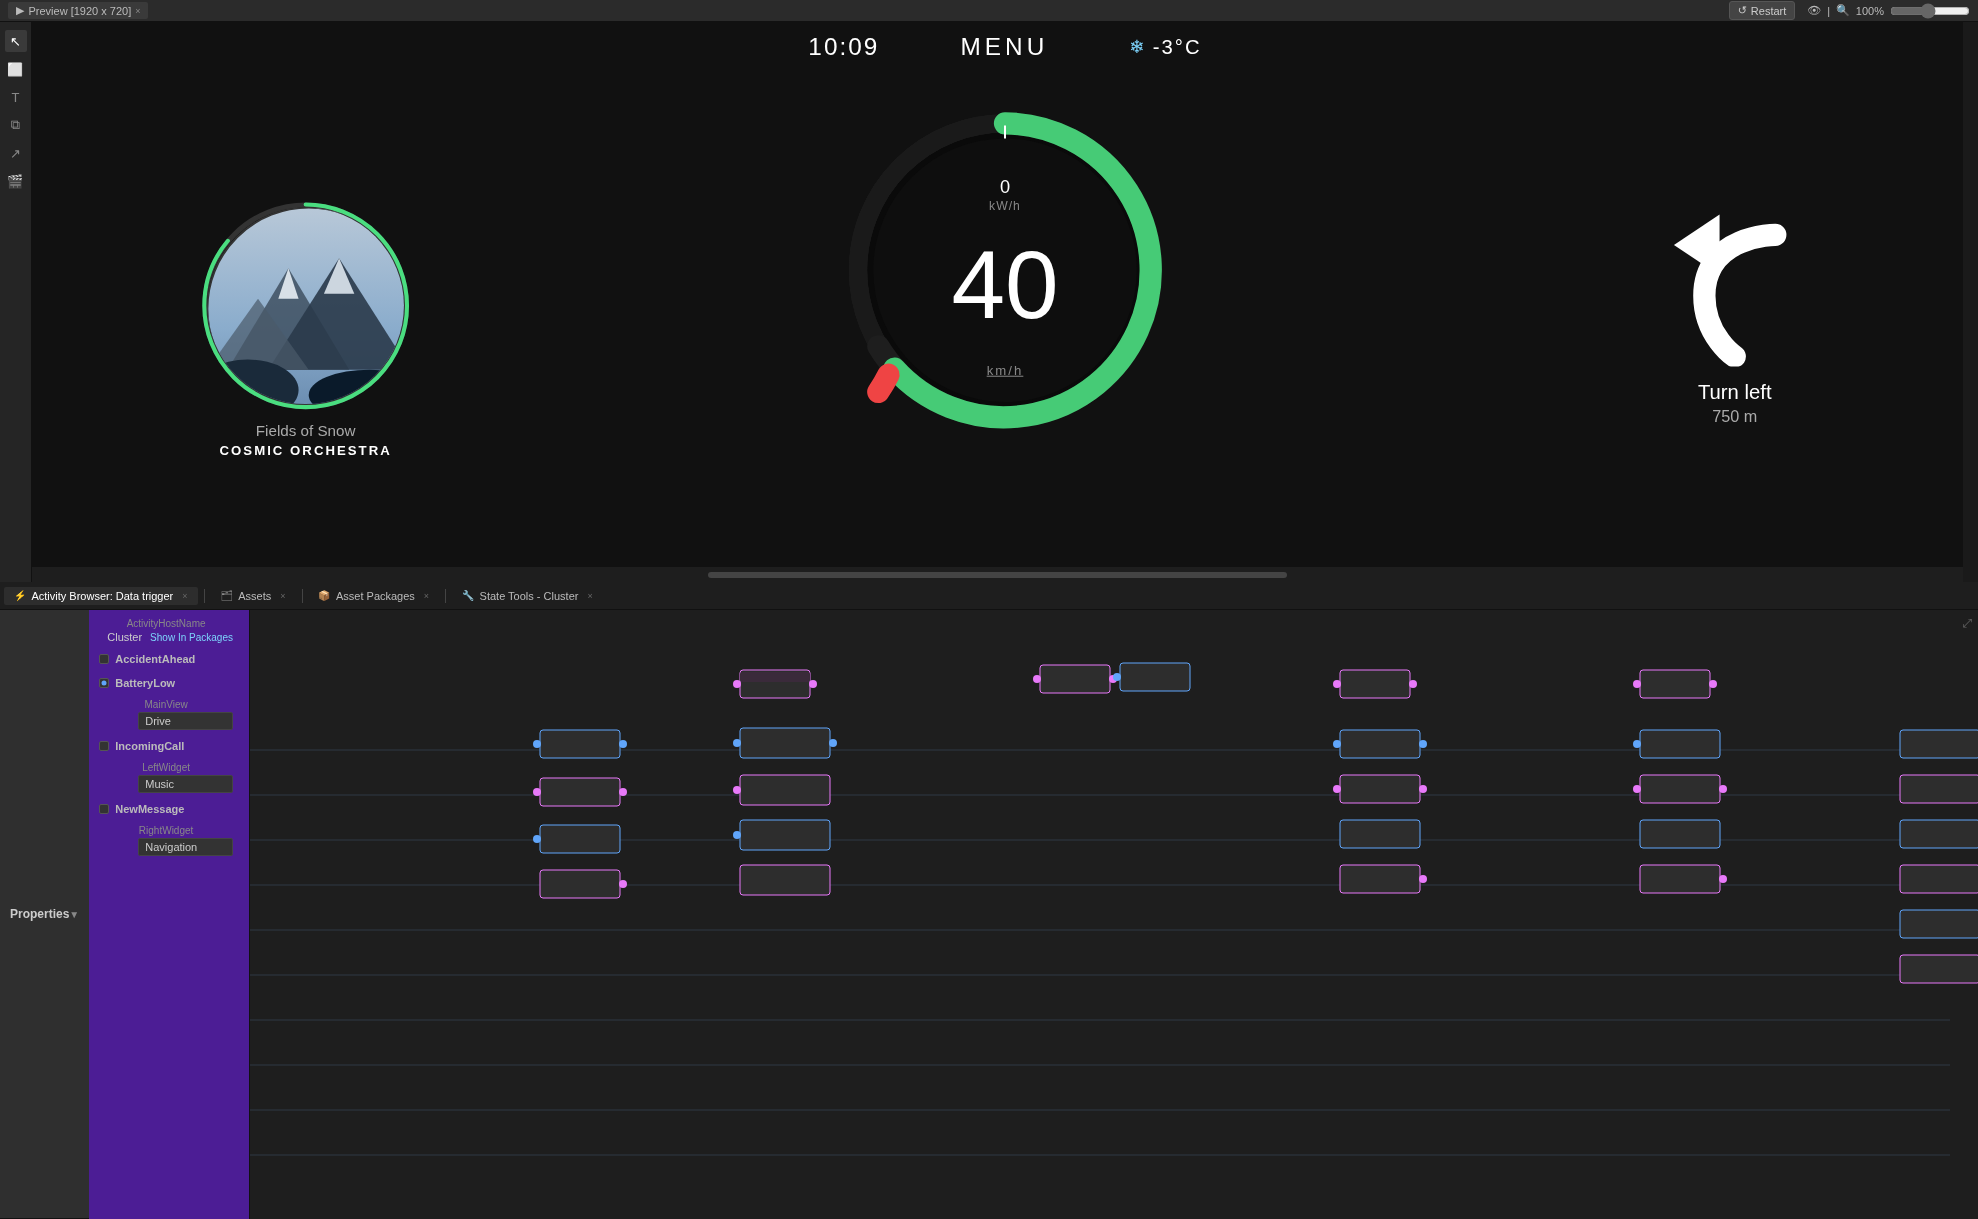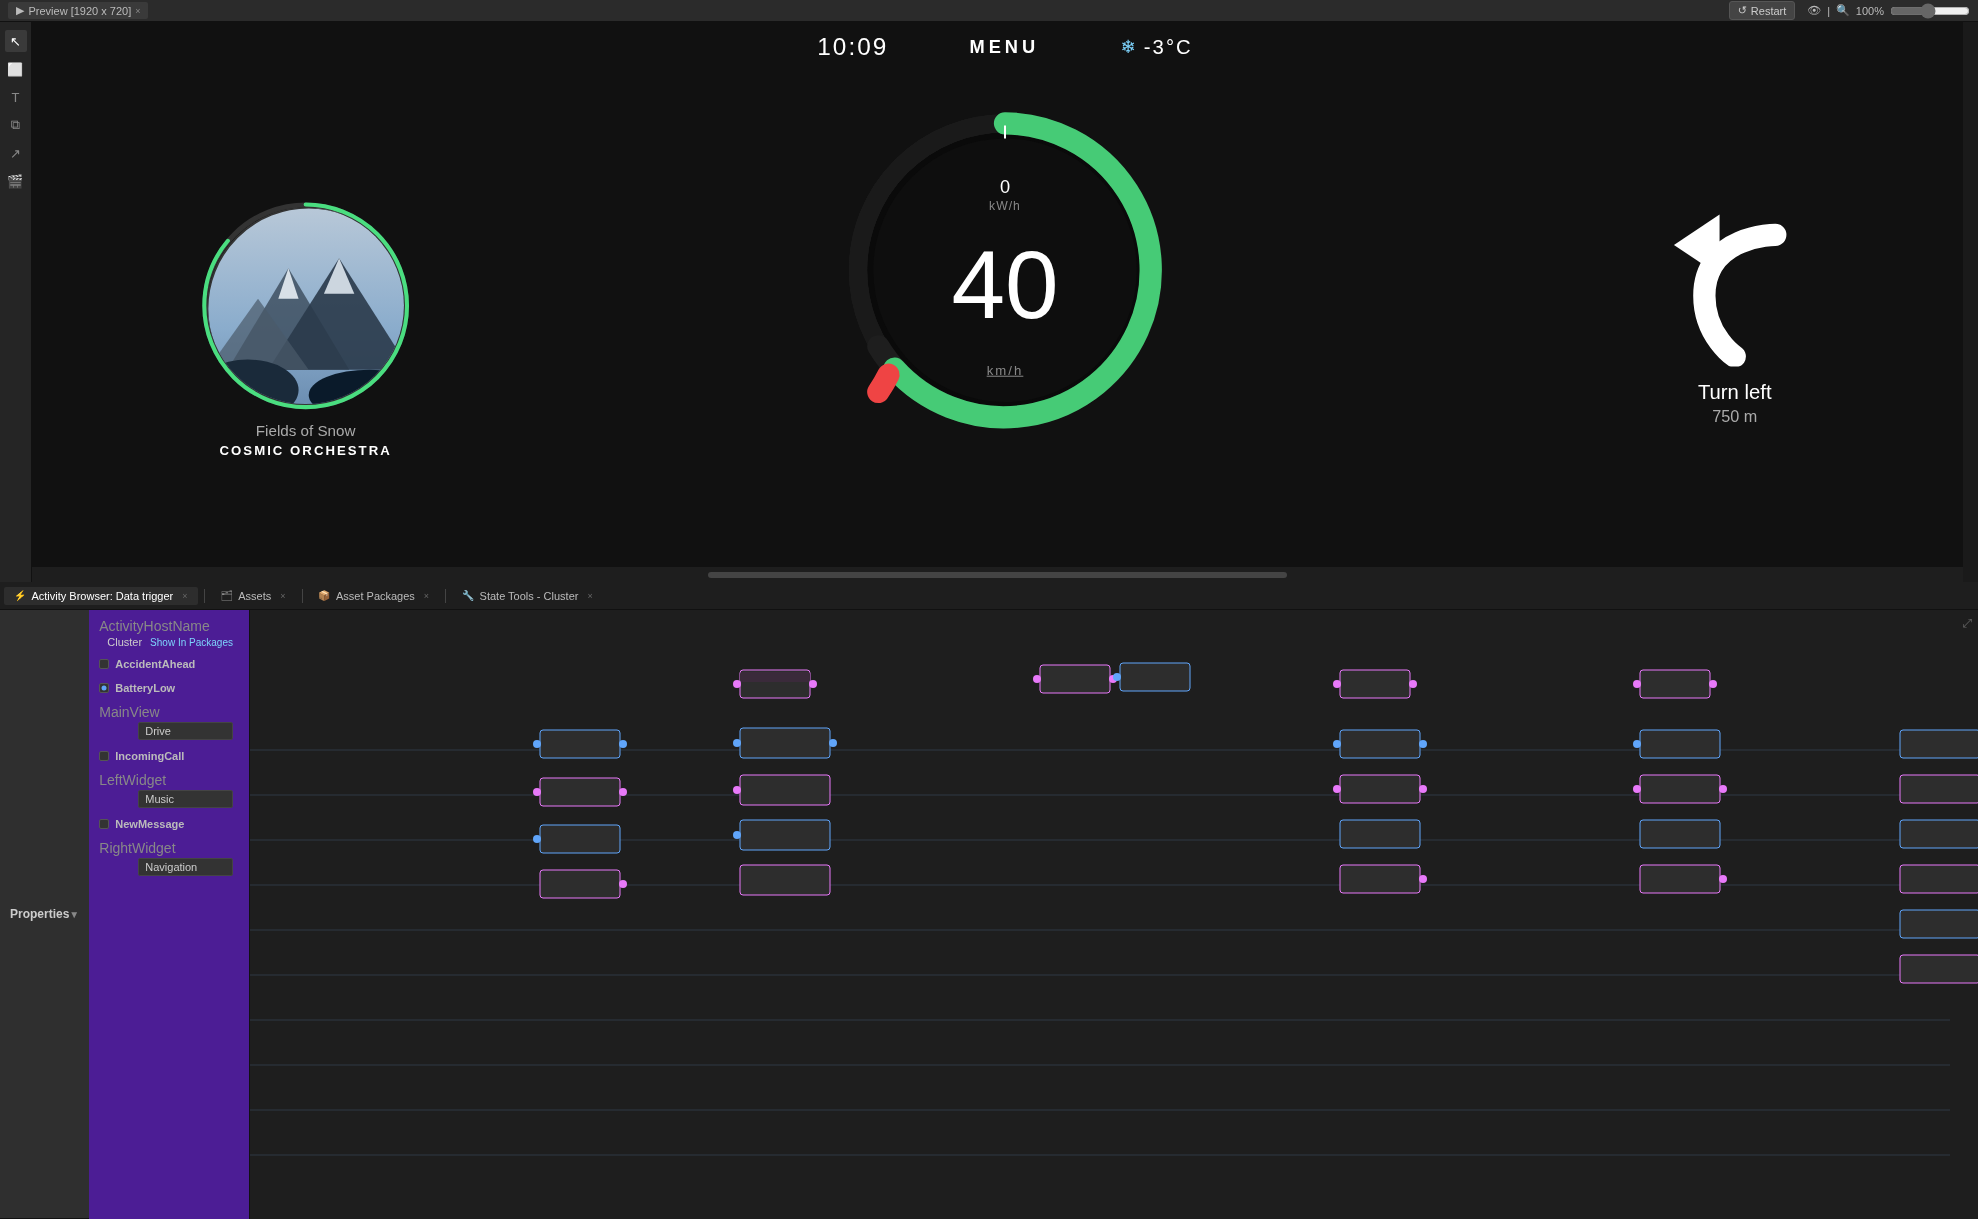--- a/index.html
+++ b/index.html
@@ -130,22 +130,22 @@
       color: #fff;
       font-size: 22px;
       font-weight: 300;
       letter-spacing: 2px;
     }
     .dash-time {
       font-size: 24px;
       font-weight: 300;
     }
     .dash-menu {
-      font-size: 18px;
-      font-weight: 700;
+      font-size: 24px;
+      font-weight: 400;
       letter-spacing: 4px;
     }
     .dash-weather {
       font-size: 20px;
       display: flex;
       align-items: center;
       gap: 6px;
     }
     .snowflake {
       color: #7dd3fc;
@@ -291,22 +291,23 @@
       padding: 8px 10px;
       display: flex;
       flex-direction: column;
       gap: 8px;
       font-size: 11px;
       color: #bbb;
       overflow-y: auto;
     }
     .prop-group-label {
       color: #888;
-      font-size: 14px;
+      font-size: 10px;
       margin-bottom: 2px;
+      text-align: center;
     }
     .prop-value {
       color: #ccc;
       font-size: 11px;
       padding-left: 8px;
     }
     .prop-row {
       display: flex;
       align-items: center;
       justify-content: flex-end;

